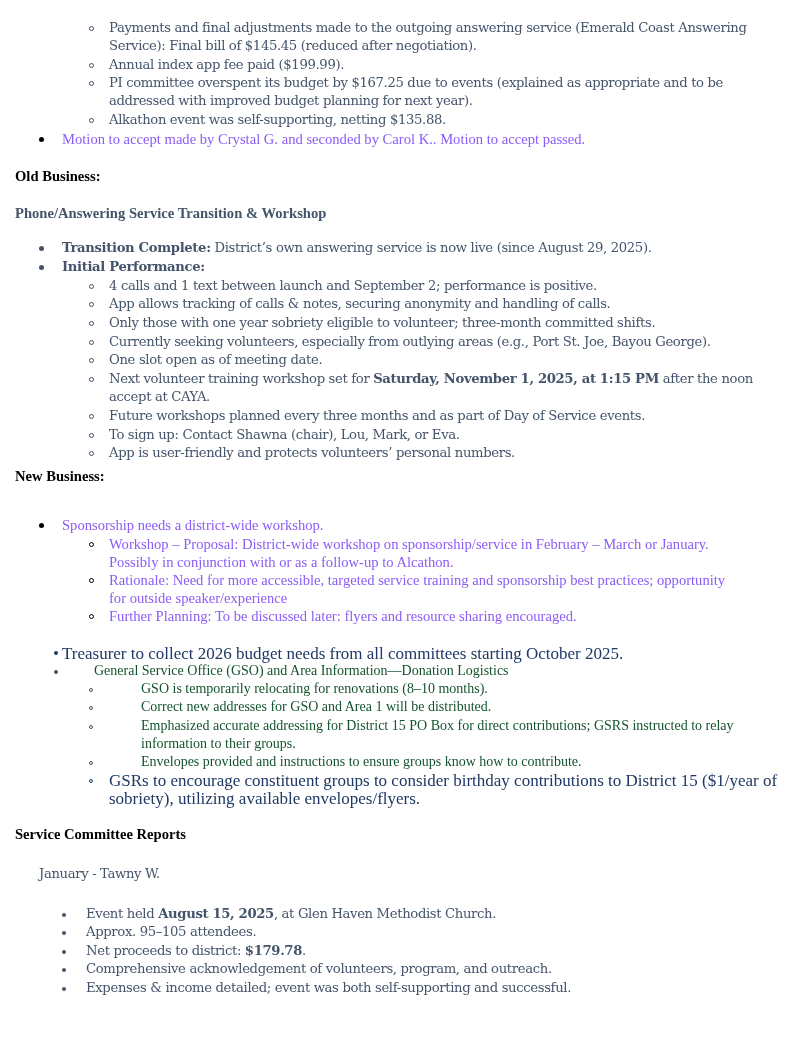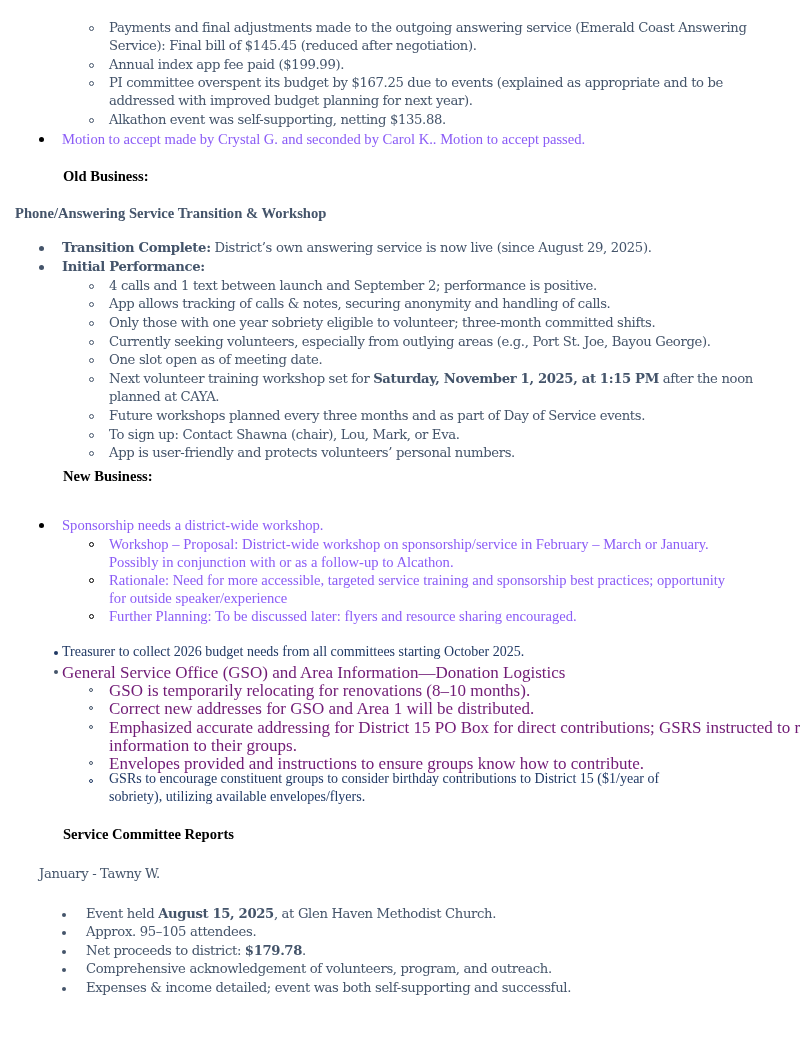--- a/index.html
+++ b/index.html
@@ -29,34 +29,34 @@
       color: #44546a;
       letter-spacing: -0.35px;
     }
     .times {
       font-family: "Liberation Serif", serif;
       font-size: 14.6px;
       color: #8b5cf6;
     }
     .times-blue {
       font-family: "Liberation Serif", serif;
+      font-size: 17px;
+      color: #1f3864;
+    }
+    .times-slate {
+      font-family: "Liberation Serif", serif;
       font-size: 14px;
-      color: #1f3864;
-    }
-    .times-slate {
-      font-family: "Liberation Serif", serif;
-      font-size: 17px;
-      color: #701a75;
+      color: #14532d;
+      margin-left: 32px;
     }
     .heading {
       font-family: "Liberation Serif", serif;
       font-size: 14.6px;
       font-weight: bold;
       color: #000000;
-      margin-left: 48px;
     }
     .heading-slate {
       font-family: "Liberation Serif", serif;
       font-size: 14.6px;
       font-weight: bold;
       color: #44546a;
     }
     .subhead {
       font-family: "DejaVu Serif", serif;
       font-size: 13.2px;
@@ -125,21 +125,21 @@
   <span class="bullet-circle" style="left:89px;top:340px;color:#44546a"></span>
   <div class="line cambria" style="left:109px;top:334px">Currently seeking volunteers, especially from outlying areas (e.g., Port St. Joe, Bayou George).</div>
 
   <span class="bullet-circle" style="left:89px;top:358px;color:#44546a"></span>
   <div class="line cambria" style="left:109px;top:352px">One slot open as of meeting date.</div>
 
   <span class="bullet-circle" style="left:89px;top:377px;color:#44546a"></span>
   <div class="line cambria" style="left:109px;top:371px">
     <span>Next volunteer training workshop set for </span><b>Saturday, November 1, 2025, at 1:15 PM</b><span> after the noon</span>
   </div>
-  <div class="line cambria" style="left:109px;top:389px">planned at CAYA.</div>
+  <div class="line cambria" style="left:109px;top:389px">accept at CAYA.</div>
 
   <span class="bullet-circle" style="left:89px;top:414px;color:#44546a"></span>
   <div class="line cambria" style="left:109px;top:408px">Future workshops planned every three months and as part of Day of Service events.</div>
 
   <span class="bullet-circle" style="left:89px;top:433px;color:#44546a"></span>
   <div class="line cambria" style="left:109px;top:427px">To sign up: Contact Shawna (chair), Lou, Mark, or Eva.</div>
 
   <span class="bullet-circle" style="left:89px;top:451px;color:#44546a"></span>
   <div class="line cambria" style="left:109px;top:445px">App is user-friendly and protects volunteers’ personal numbers.</div>
 

